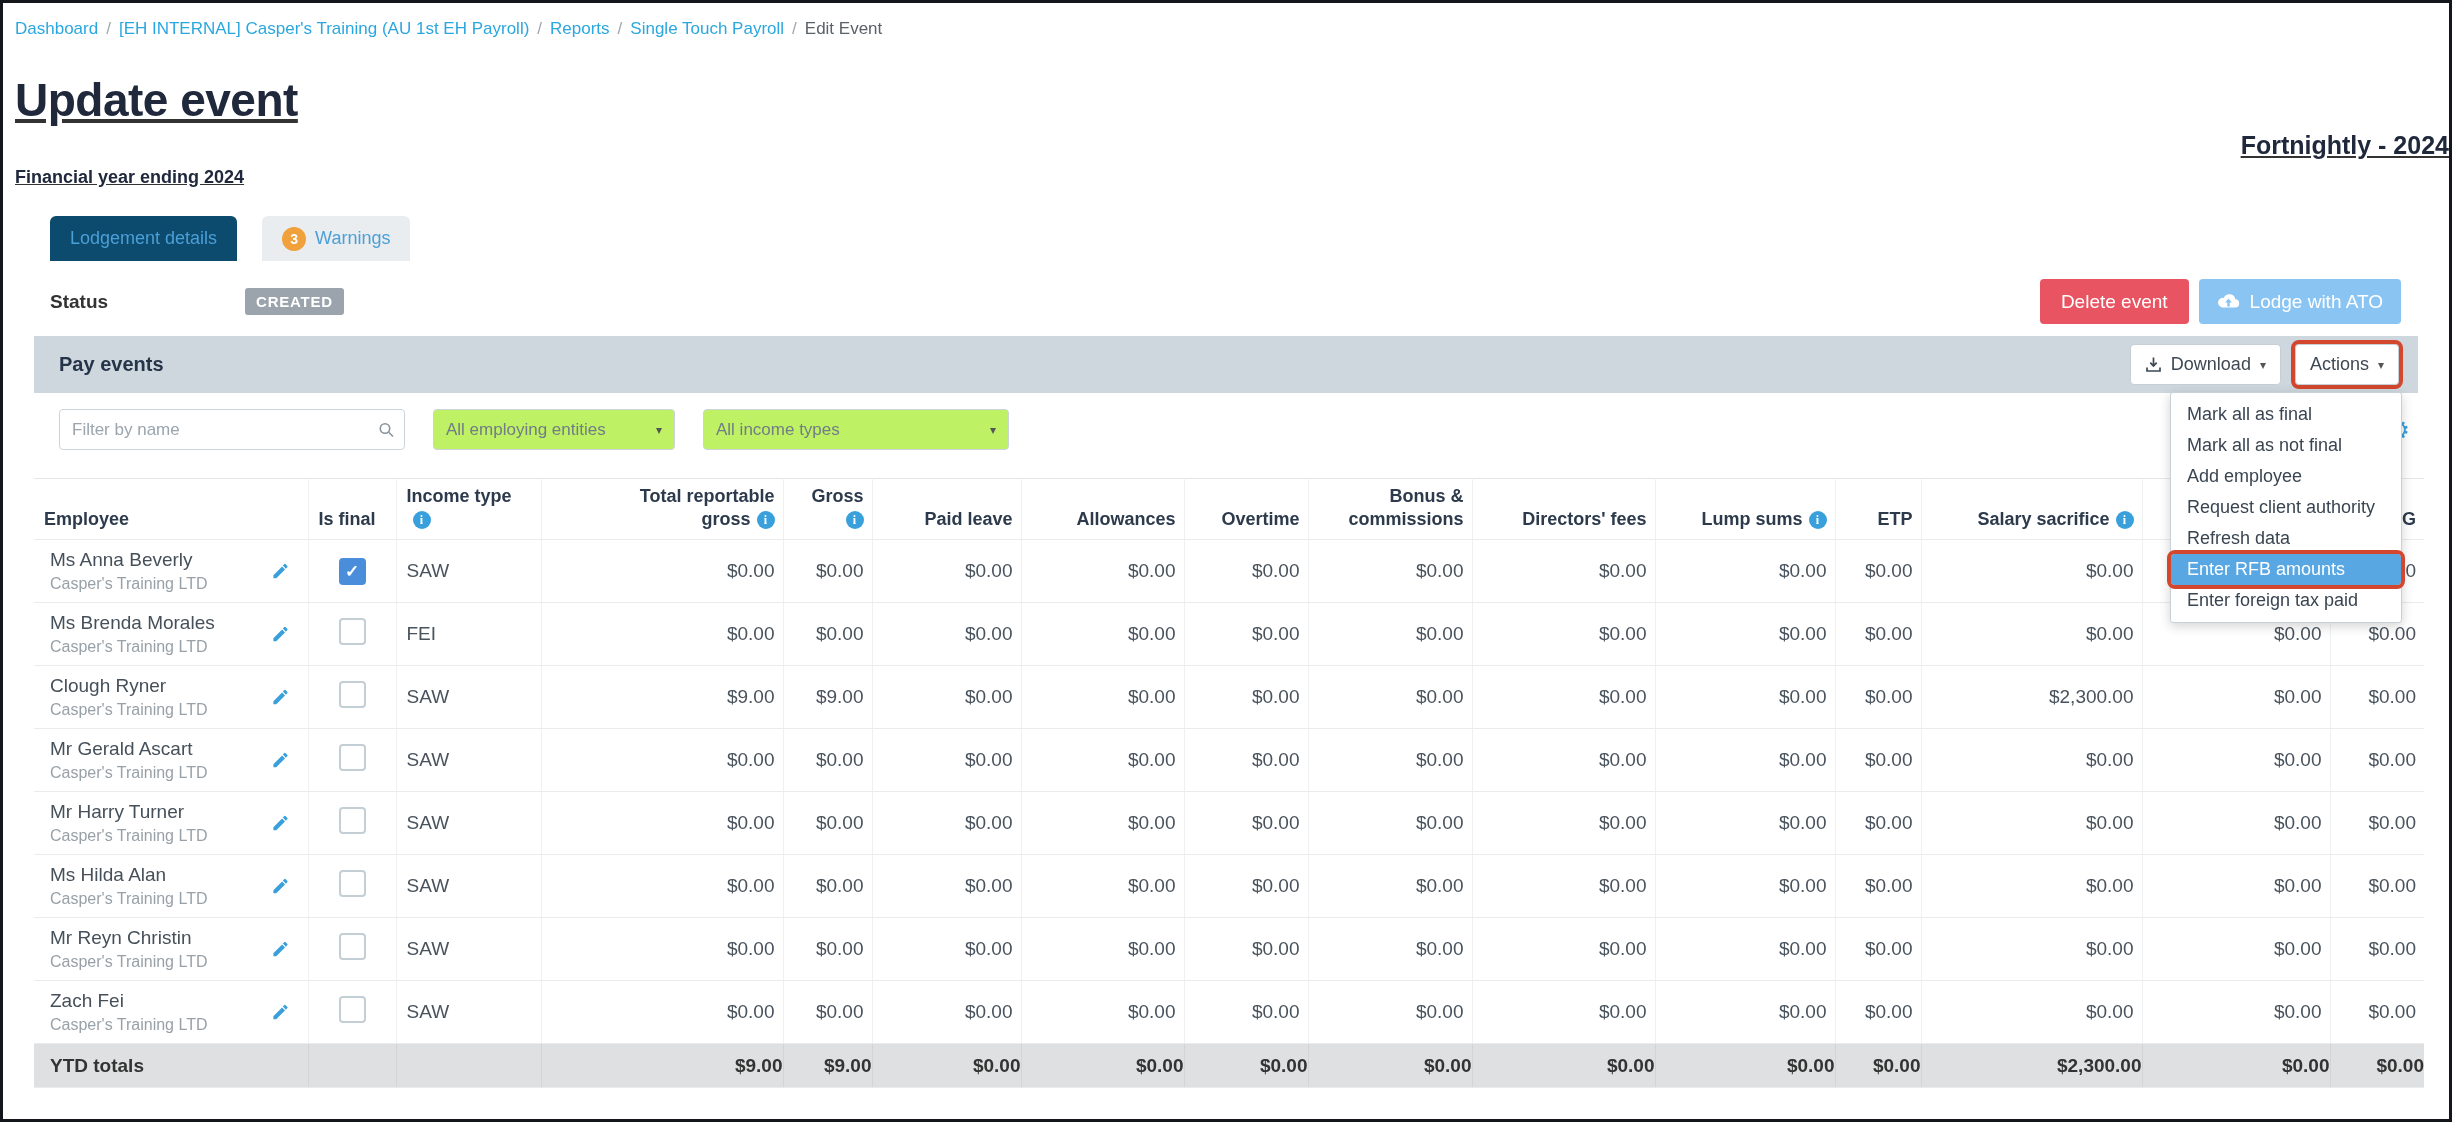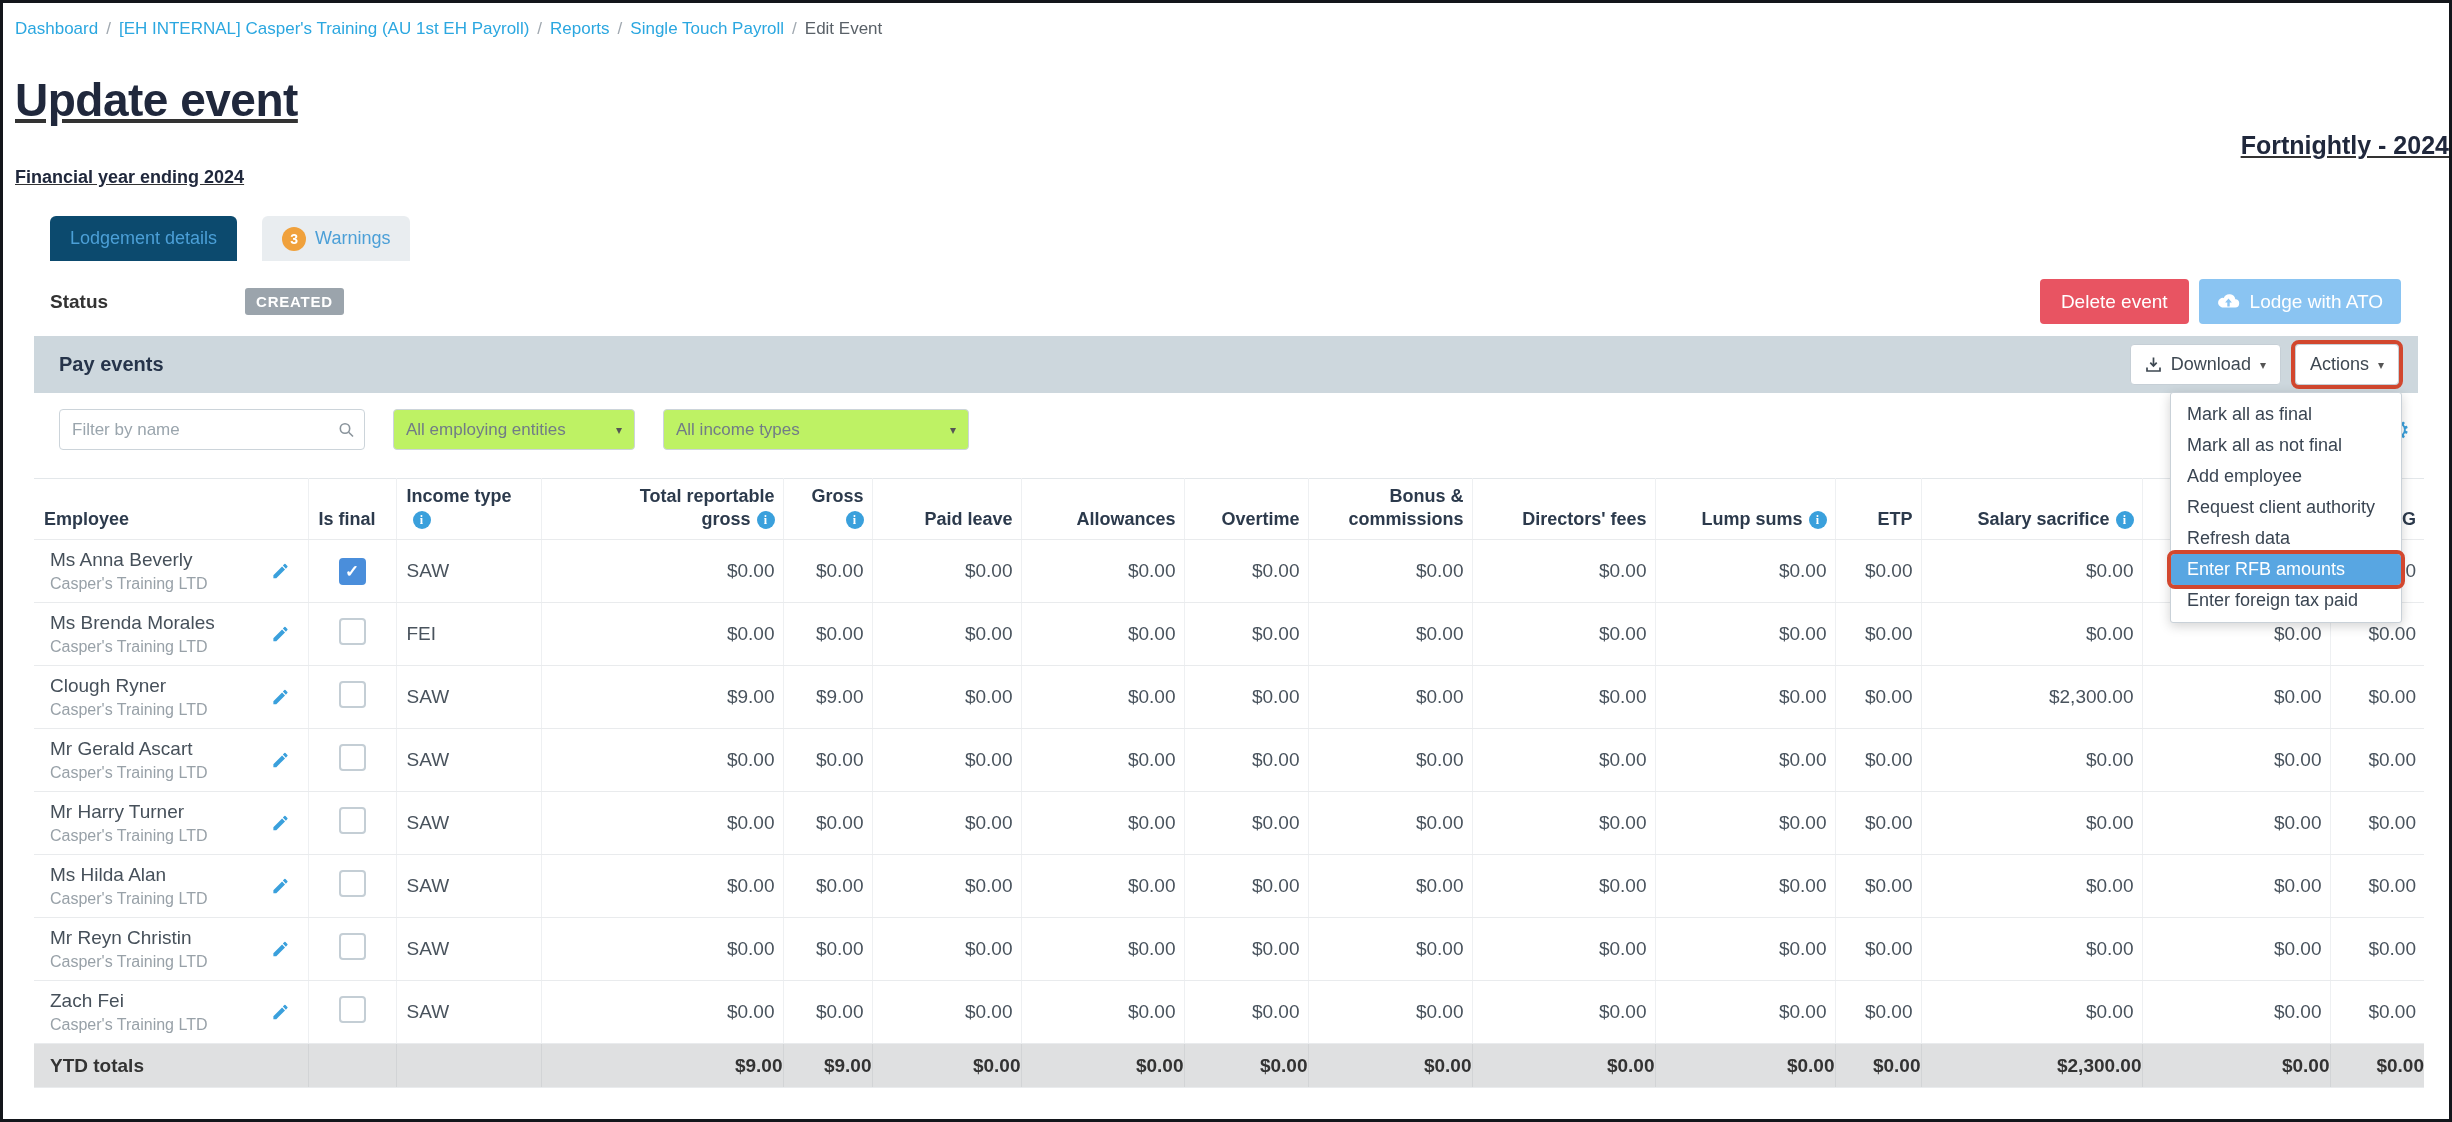--- a/index.html
+++ b/index.html
@@ -59,21 +59,21 @@
   
   .menu { position: absolute; top: calc(100% + 7px); right: -3px; width: 232px; background: #fff;
           border: 1px solid #c9d1d8; border-radius: 3px; box-shadow: 0 3px 12px rgba(0,0,0,.18);
           list-style: none; padding: 6px 0; z-index: 60; }
   .menu-item { font-size: 18px; line-height: 19px; color: #3a4552; padding: 6px 16px; cursor: pointer; white-space: nowrap; }
   .menu-item.hl { background: var(--menu-highlight, #58a6e2); color: #fff; }
   .menu-item.annotated { outline: 4px solid var(--annotation, #d2472e); border-radius: 4px; }
 
   
   .filter-row { display: flex; align-items: center; gap: 28px; padding: 16px 8px 28px 25px; background: #fff; }
-  .search-wrap { position: relative; width: 306px; }
+  .search-wrap { position: relative; width: 346px; }
   .search-input { width: 100%; height: 41px; border: 1px solid #ccd4da; border-radius: 4px; font-size: 17px;
                   padding: 0 38px 0 12px; color: #555; font-family: inherit; outline: none; }
   .search-input::placeholder { color: #9aa5ad; }
   .search-icon { position: absolute; right: 10px; top: 50%; transform: translateY(-50%); display: flex; }
   .select { height: 41px; border: 1px solid #ccd4da; border-radius: 4px; display: flex; align-items: center;
             justify-content: space-between; padding: 0 12px; font-size: 17px; color: #717c86; cursor: pointer; background: #bef264; }
   .select.entities { width: 242px; }
   .select.income { width: 306px; }
   .gear { margin-left: auto; color: var(--icon-blue, #3aa0dc); font-size: 26px; line-height: 1; cursor: pointer; }
 

